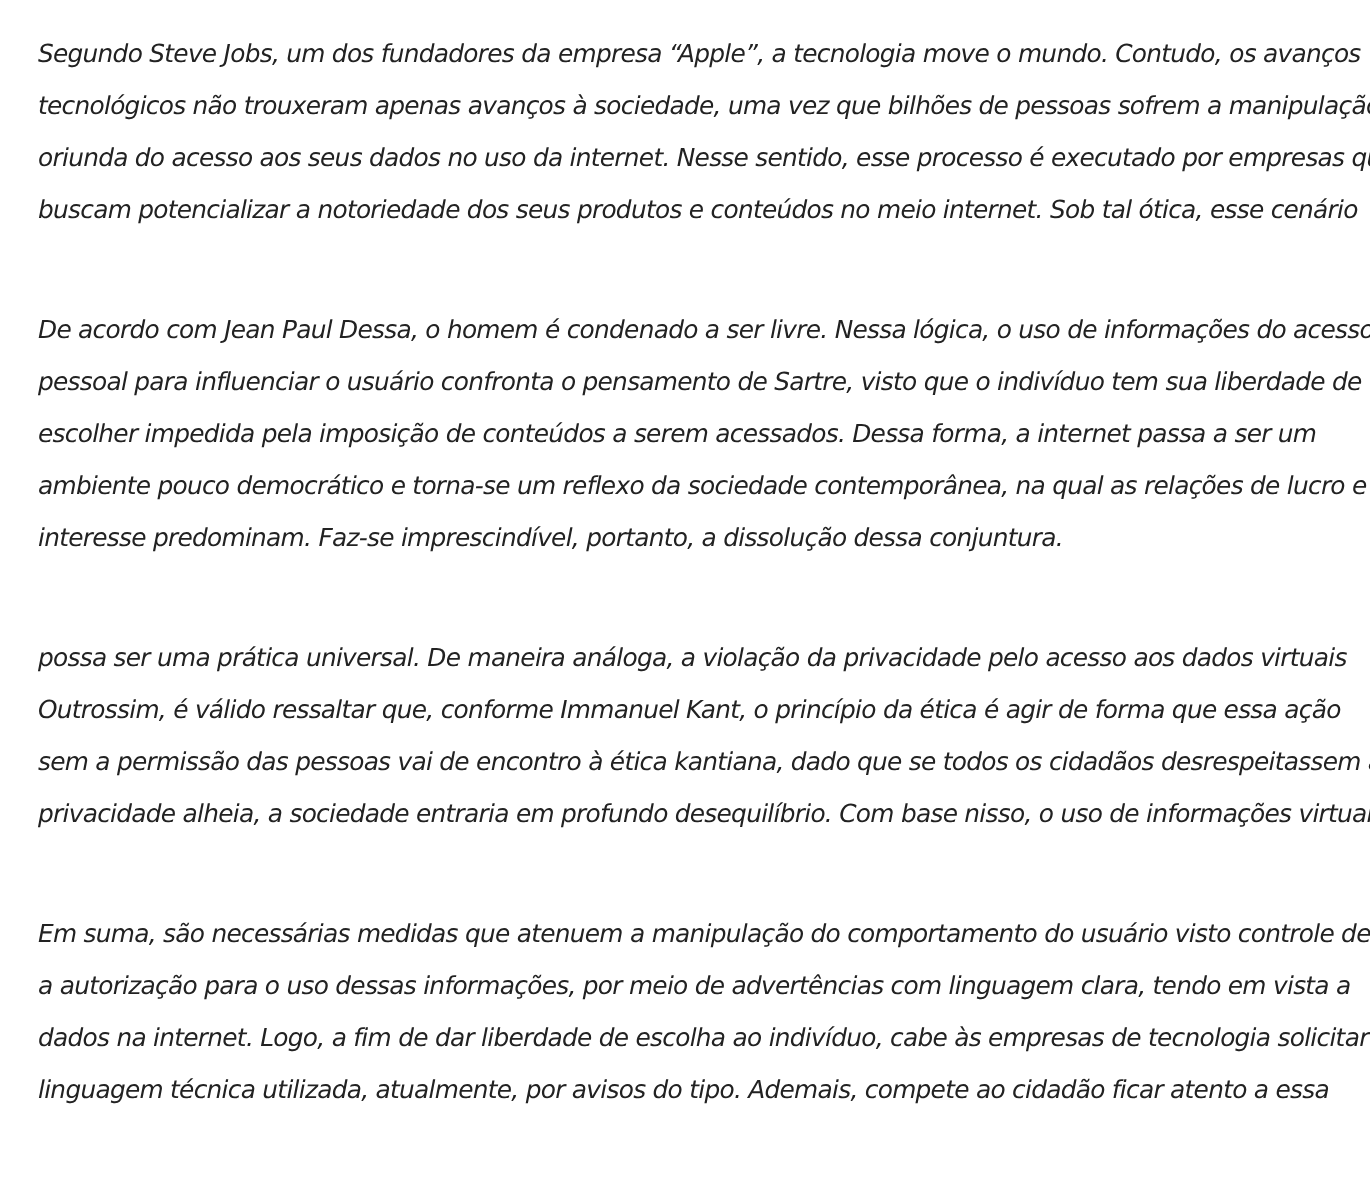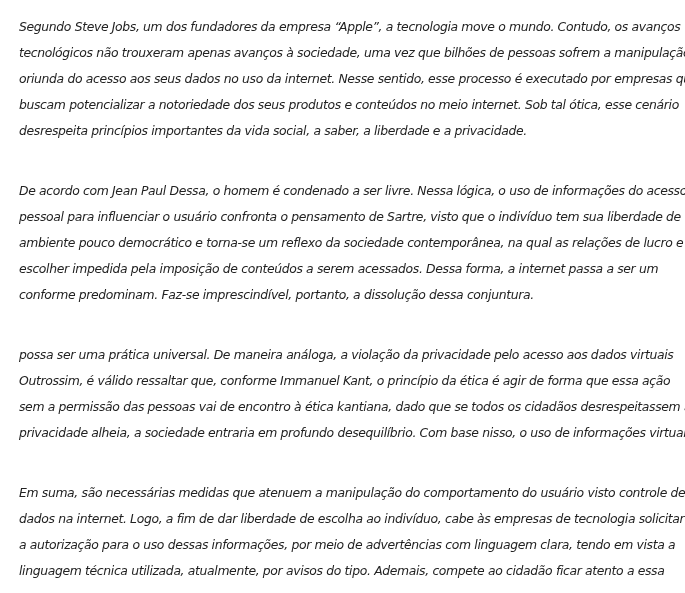--- a/index.html
+++ b/index.html
@@ -18,35 +18,34 @@
   </style>
 </head>
 <body>
 
 <div class="doc">
   <p class="para">
     <span class="line">Segundo Steve Jobs, um dos fundadores da empresa “Apple”, a tecnologia move o mundo. Contudo, os avanços</span>
     <span class="line">tecnológicos não trouxeram apenas avanços à sociedade, uma vez que bilhões de pessoas sofrem a manipulação</span>
     <span class="line">oriunda do acesso aos seus dados no uso da internet. Nesse sentido, esse processo é executado por empresas que</span>
     <span class="line">buscam potencializar a notoriedade dos seus produtos e conteúdos no meio internet. Sob tal ótica, esse cenário</span>
-    <span class="line">desrespeita princípios importantes da vida social, a saber, a liberdade e a privacidade.</span>
   </p>
   <p class="para">
     <span class="line">De acordo com Jean Paul Dessa, o homem é condenado a ser livre. Nessa lógica, o uso de informações do acesso</span>
     <span class="line">pessoal para influenciar o usuário confronta o pensamento de Sartre, visto que o indivíduo tem sua liberdade de</span>
+    <span class="line">escolher impedida pela imposição de conteúdos a serem acessados. Dessa forma, a internet passa a ser um</span>
     <span class="line">ambiente pouco democrático e torna-se um reflexo da sociedade contemporânea, na qual as relações de lucro e</span>
-    <span class="line">escolher impedida pela imposição de conteúdos a serem acessados. Dessa forma, a internet passa a ser um</span>
-    <span class="line">conforme predominam. Faz-se imprescindível, portanto, a dissolução dessa conjuntura.</span>
+    <span class="line">interesse predominam. Faz-se imprescindível, portanto, a dissolução dessa conjuntura.</span>
   </p>
   <p class="para">
     <span class="line">possa ser uma prática universal. De maneira análoga, a violação da privacidade pelo acesso aos dados virtuais</span>
     <span class="line">Outrossim, é válido ressaltar que, conforme Immanuel Kant, o princípio da ética é agir de forma que essa ação</span>
     <span class="line">sem a permissão das pessoas vai de encontro à ética kantiana, dado que se todos os cidadãos desrespeitassem a</span>
     <span class="line">privacidade alheia, a sociedade entraria em profundo desequilíbrio. Com base nisso, o uso de informações virtuais</span>
   </p>
   <p class="para">
     <span class="line">Em suma, são necessárias medidas que atenuem a manipulação do comportamento do usuário visto controle de</span>
+    <span class="line">a autorização para o uso dessas informações, por meio de advertências com linguagem clara, tendo em vista a</span>
     <span class="line">dados na internet. Logo, a fim de dar liberdade de escolha ao indivíduo, cabe às empresas de tecnologia solicitar</span>
-    <span class="line">a autorização para o uso dessas informações, por meio de advertências com linguagem clara, tendo em vista a</span>
     <span class="line">linguagem técnica utilizada, atualmente, por avisos do tipo. Ademais, compete ao cidadão ficar atento a essa</span>
 
   </p>
 </div>
 
 </body></html>

